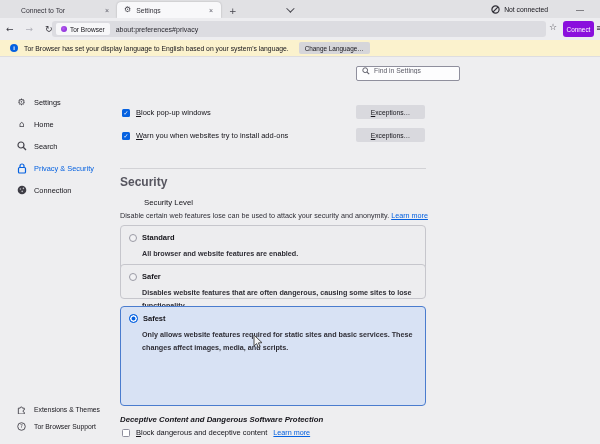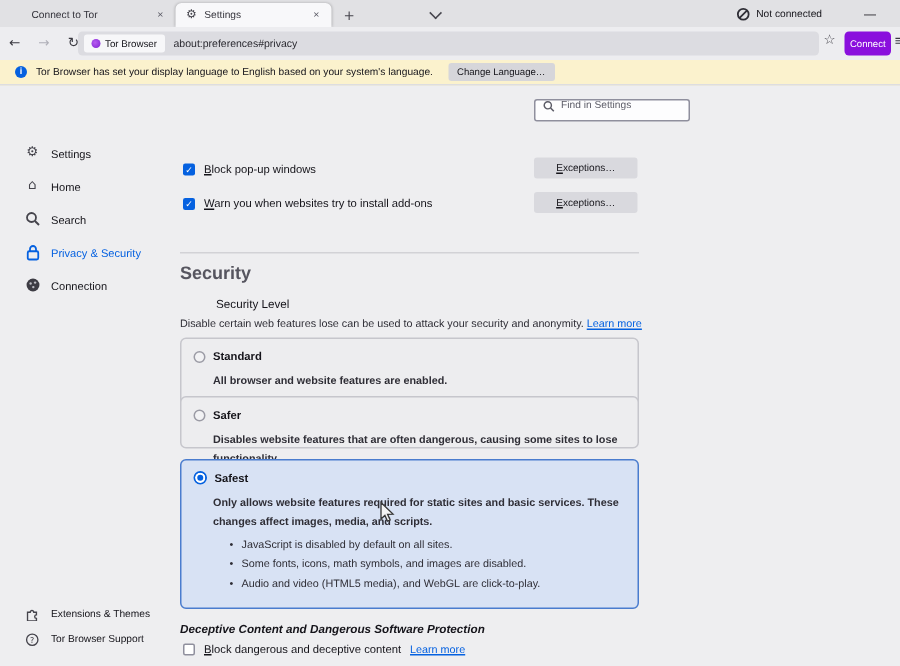--- a/index.html
+++ b/index.html
@@ -313,25 +313,20 @@
     </div>
     <div class="opt-desc">Disables website features that are often dangerous, causing some sites to lose functionality.</div>
   </div>
 
   <div class="opt-box selected" style="top:249px;height:100px">
     <div class="opt-head">
       <span class="radio on"></span>
       <span class="opt-title">Safest</span>
     </div>
     <div class="opt-desc">Only allows website features required for static sites and basic services. These changes affect images, media, and scripts.</div>
-    <ul class="opt-bullets">
-      <li>JavaScript is disabled by default on all sites.</li>
-      <li>Some fonts, icons, math symbols, and images are disabled.</li>
-      <li>Audio and video (HTML5 media), and WebGL are click-to-play.</li>
-    </ul>
   </div>
 
   <h2 class="deceptive-head">Deceptive Content and Dangerous Software Protection</h2>
   <div class="check-row deceptive-row">
     <span class="checkbox unchecked"></span>
     <span class="ak">Block dangerous and deceptive content</span>
     <a class="learn-more" href="#">Learn more</a>
   </div>
 
   <div class="cursor">

